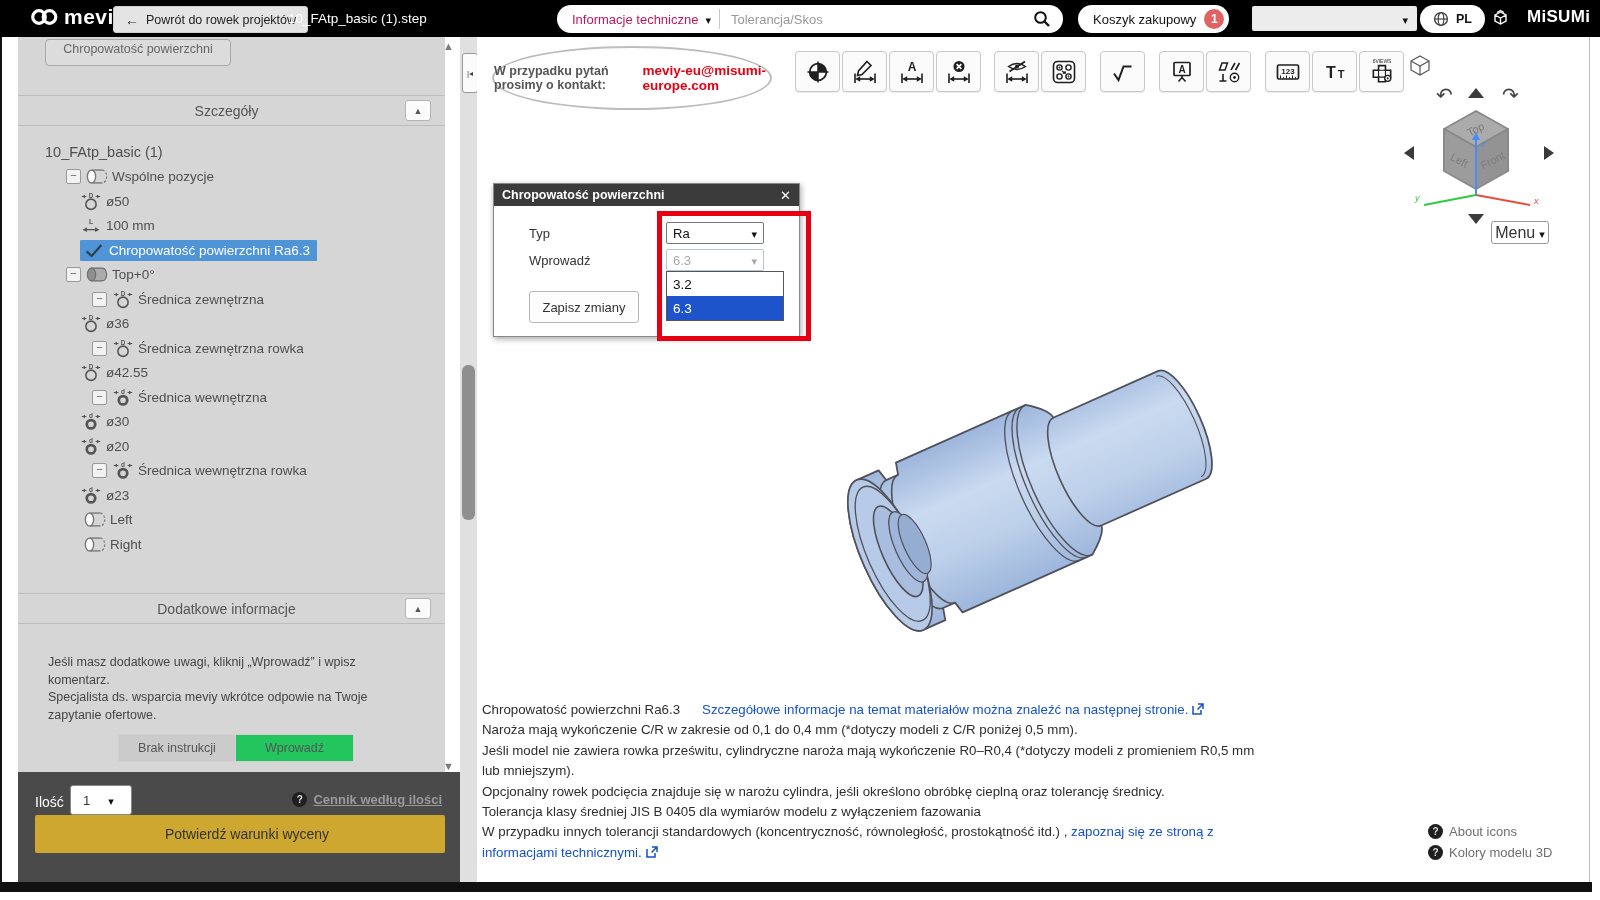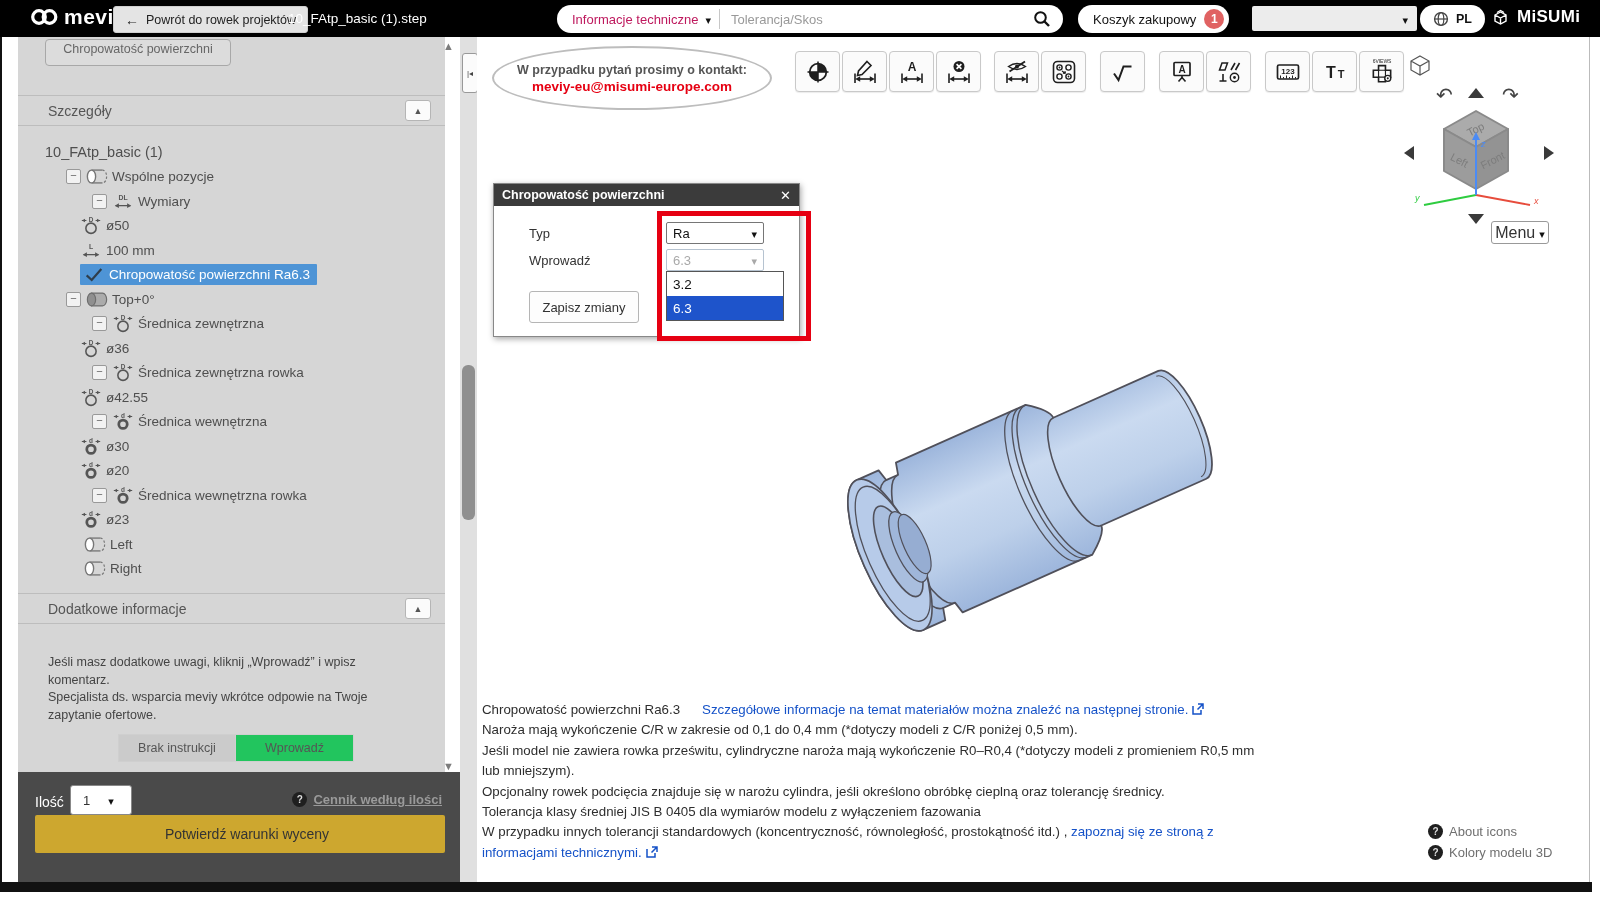--- a/index.html
+++ b/index.html
@@ -23,36 +23,36 @@
           font-family:"Liberation Sans",sans-serif;}
   .sinput::placeholder{color:#999;}
   .cartpill{position:absolute;left:1078px;top:5px;height:28px;background:#fff;border-radius:15px;
             display:flex;align-items:center;padding:0 5px 0 15px;gap:8px;font-size:13px;color:#111;cursor:pointer;}
   .badge{width:20px;height:20px;border-radius:50%;background:#e06262;color:#fff;font-size:12px;font-weight:bold;
          display:flex;align-items:center;justify-content:center;}
   .svcsel{position:absolute;left:1252px;top:6px;width:156px;height:25px;background:#ececec;border-radius:2px;
           display:flex;align-items:center;justify-content:flex-end;padding-right:9px;cursor:pointer;}
   .plpill{position:absolute;left:1420px;top:5px;height:28px;background:#fff;border-radius:15px;
           display:flex;align-items:center;padding:0 13px;gap:7px;font-size:12.5px;font-weight:bold;color:#111;cursor:pointer;}
-  .misumi{position:absolute;left:1492px;top:7px;display:flex;align-items:center;gap:8px;color:#fff;
+  .misumi{position:absolute;left:1492px;top:7px;display:flex;align-items:center;gap:18px;color:#fff;
           font-size:17px;font-weight:bold;letter-spacing:.3px;}
   
   .lborder{position:absolute;left:0;top:37px;width:2px;height:845px;background:#111;}
   .bband{position:absolute;left:0;top:882px;width:1592px;height:10px;background:#111;}
   .rline{position:absolute;left:1589px;top:37px;width:1px;height:845px;background:#bbb;}
   
   .lstrip{position:absolute;left:2px;top:37px;width:16px;height:845px;background:#fff;}
   .collbtnL{position:absolute;left:21px;top:55px;width:16px;height:34px;background:#fbfbfb;border:1px solid #999;
             border-radius:3px;font-size:8px;color:#444;display:flex;align-items:center;justify-content:center;cursor:pointer;}
   .sb{position:absolute;left:18px;top:37px;width:427px;height:735px;background:#d6d6d6;overflow:hidden;}
   .cutbtn{position:absolute;left:27px;top:2px;width:186px;height:27px;background:#dcdcdc;border:1px solid #a8a8a8;
           border-radius:4px;font-size:12.5px;color:#666;text-align:center;padding-top:2px;box-sizing:border-box;overflow:hidden;}
   .sechdr{position:absolute;left:0;width:427px;height:31px;border-top:1px solid #bdbdbd;border-bottom:1px solid #bdbdbd;
           display:flex;align-items:center;box-sizing:border-box;}
-  .sechdr .t{font-size:14px;color:#555;margin-left:30px;flex:1;}
+  .sechdr .t{font-size:14px;color:#555;margin-left:30px;flex:1;text-align:center;}
   .collapse{width:24px;height:19px;background:#fbfbfb;border:1px solid #b5b5b5;border-radius:3px;margin-right:14px;
             font-size:9px;color:#555;display:flex;align-items:center;justify-content:center;cursor:pointer;}
   .tree{position:absolute;left:0;top:103px;width:427px;}
   .trow{display:flex;align-items:center;height:24.5px;font-size:13.5px;color:#4f4f4f;cursor:pointer;}
   .trow.root{font-size:14.5px;}
   .l0{padding-left:27px}.l1{padding-left:48px}.l2{padding-left:74px}.l3{padding-left:44px}
   .exp{flex:0 0 13px;height:13px;border:1px solid #999;background:#f2f2f2;border-radius:2px;margin-right:5px;
        font-size:11px;line-height:11px;color:#666;text-align:center;}
   .exp::before{content:"\2212";}
   .sp{flex:0 0 18px;}
@@ -78,21 +78,21 @@
         font-size:14px;color:#333;font-family:"Liberation Sans",sans-serif;cursor:pointer;padding-left:20px;}
   .scrollup{position:absolute;left:443px;top:40px;font-size:11px;color:#7c7c7c;}
   .scrolldn{position:absolute;left:443px;top:760px;font-size:11px;color:#7c7c7c;}
   .divstrip{position:absolute;left:460px;top:37px;width:17px;height:845px;background:#e0e0e0;}
   .collbtnR{position:absolute;left:462px;top:53px;width:14px;height:38px;background:#fbfbfb;border:1px solid #999;
             border-radius:3px;font-size:8px;color:#444;display:flex;align-items:center;justify-content:center;cursor:pointer;}
   .thumb{position:absolute;left:462px;top:365px;width:13px;height:155px;background:#8f8f8f;border-radius:6px;cursor:pointer;}
   
   .viewer{position:absolute;left:477px;top:37px;width:1112px;height:845px;background:#fff;}
   .contact{position:absolute;left:15px;top:9px;width:276px;height:60px;border:2px solid #bdbdbd;border-radius:50%;
-           display:flex;flex-direction:column;align-items:center;justify-content:center;gap:2px;background:#fff;}
+           display:flex;flex-direction:row;align-items:center;justify-content:center;gap:2px;background:#fff;}
   .contact .c1{font-size:12.5px;color:#555;font-weight:bold;}
   .contact .c2{font-size:13.5px;color:#e60012;font-weight:bold;}
   .toolbar{position:absolute;left:318px;top:14px;display:flex;}
   .tbtn{width:45px;height:41px;background:#fbfbfb;border:1px solid #c9c9c9;border-radius:4px;box-sizing:border-box;
         display:flex;align-items:center;justify-content:center;cursor:pointer;box-shadow:0 1px 1px rgba(0,0,0,.08);}
   .tbtn+.tbtn{margin-left:2px;}
   .g2{margin-left:13px !important;} .g3{margin-left:14px !important;}
   
   .dialog{position:absolute;left:16px;top:146px;width:307px;height:154px;background:#fff;border:1px solid #888;
           box-shadow:1px 2px 6px rgba(0,0,0,.35);z-index:5;box-sizing:border-box;}
@@ -235,27 +235,20 @@
       <div class="trow root l0">
         <span class="tlabel">10_FAtp_basic (1)</span>
       </div>
       <div class="trow l1">
         <span class="exp"></span>
         <svg class="ti">
             <use href="#ic-cyl"></use>
           </svg>
         <span class="tlabel">Wspólne pozycje</span>
       </div>
-      <div class="trow l2">
-        <span class="exp"></span>
-        <svg class="ti">
-            <use href="#ic-dl"></use>
-          </svg>
-        <span class="tlabel">Wymiary</span>
-      </div>
       <div class="trow l3">
         <span class="sp"></span>
         <svg class="ti">
             <use href="#ic-outer"></use>
           </svg>
         <span class="tlabel">ø50</span>
       </div>
       <div class="trow l3">
         <span class="sp"></span>
         <svg class="ti">

